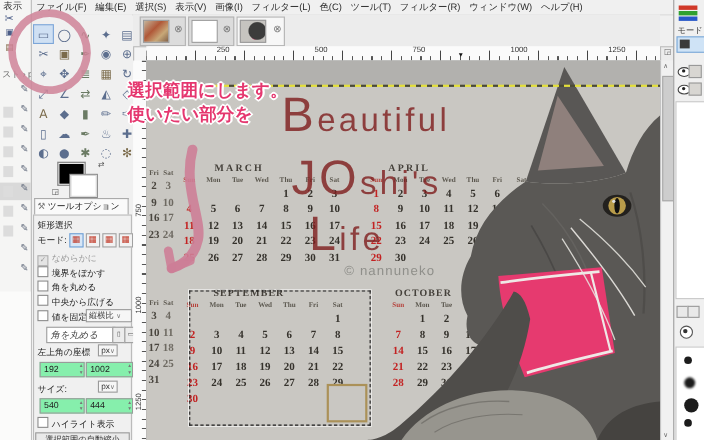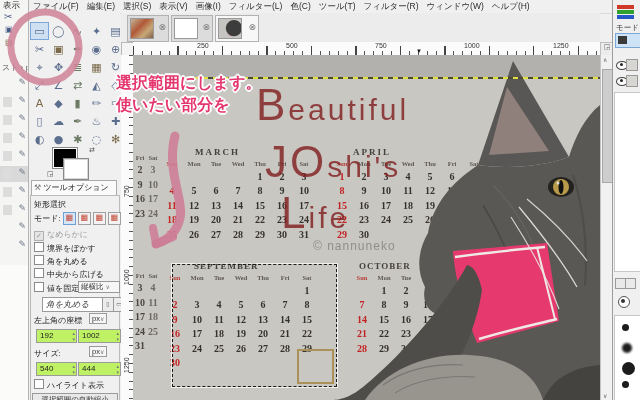--- a/index.html
+++ b/index.html
@@ -30,21 +30,21 @@
   #bg{position:absolute;left:11px;top:11px;width:22px;height:18px;background:#fff;border:1px solid #d8d8d8;box-shadow:0 0 0 1px #888;}
   #swap{position:absolute;left:36px;top:-2px;font-size:7px;color:#555;}
   #reset{position:absolute;left:-6px;top:22px;font-size:7px;color:#555;}
   #to-tab{position:absolute;left:2px;top:167px;width:80px;height:14px;background:#fafafa;border:1px solid #aaa;border-bottom:none;font-size:8px;color:#222;padding:1px 2px;white-space:nowrap;overflow:hidden;}
   #to-panel{position:absolute;left:1px;top:182px;width:88px;height:205px;border:1px solid #bbb;background:#f0f0f0;font-size:8px;}
   .orow{position:absolute;left:3px;white-space:nowrap;color:#222;}
   .cb{display:inline-block;width:8px;height:8px;border:1px solid #8a8a8a;background:#fff;vertical-align:-1px;margin-right:3px;font-size:7px;line-height:8px;text-align:center;color:#666;}
   .cb.dis{background:#e4e4e4;color:#9a9a9a;border-color:#b0b0b0;}
   .dd{display:inline-block;border:1px solid #9a9a9a;background:#f6f6f6;padding:0 2px;font-size:7.5px;color:#333;}
   .dd .arr{color:#777;font-size:6px;}
-  .spin{position:absolute;height:12px;border:1px solid #9a9a9a;background:#bef264;font-size:8px;line-height:12px;padding-left:3px;color:#222;}
+  .spin{position:absolute;height:12px;border:1px solid #9a9a9a;background:#86efac;font-size:8px;line-height:12px;padding-left:3px;color:#222;}
   .spin .ud{position:absolute;right:1px;top:0;font-size:5px;color:#777;line-height:6px;}
   .btn{position:absolute;border:1px solid #9a9a9a;background:#e9e9e9;text-align:center;font-size:7.5px;color:#333;}
   .modebtn{display:inline-block;width:11px;height:11px;border:1px solid #a0a0a0;background:#f2f2f2;margin-right:2px;text-align:center;line-height:10px;font-size:8px;color:#c33f2e;vertical-align:middle;}
   .modebtn.on{background:#d7e6f6;border-color:#6f9fd4;}
   .aspect{position:absolute;left:8px;top:0;width:58px;height:13px;border:1px solid #9a9a9a;background:#fff;font-family:"Liberation Serif",serif;font-style:italic;font-size:8.5px;color:#444;line-height:13px;padding-left:3px;}
   .aspbtn{position:absolute;top:0;width:10px;height:13px;border:1px solid #9a9a9a;background:#ececec;font-size:6px;text-align:center;line-height:13px;color:#555;}
   
   #tabsbar{left:121px;top:13px;width:479px;height:29px;background:#ececec;}
   .itab{position:absolute;top:2px;height:25px;background:#dcdcdc;border:1px solid #b2b2b2;}
   .itab.active{background:#f7f7f7;}

